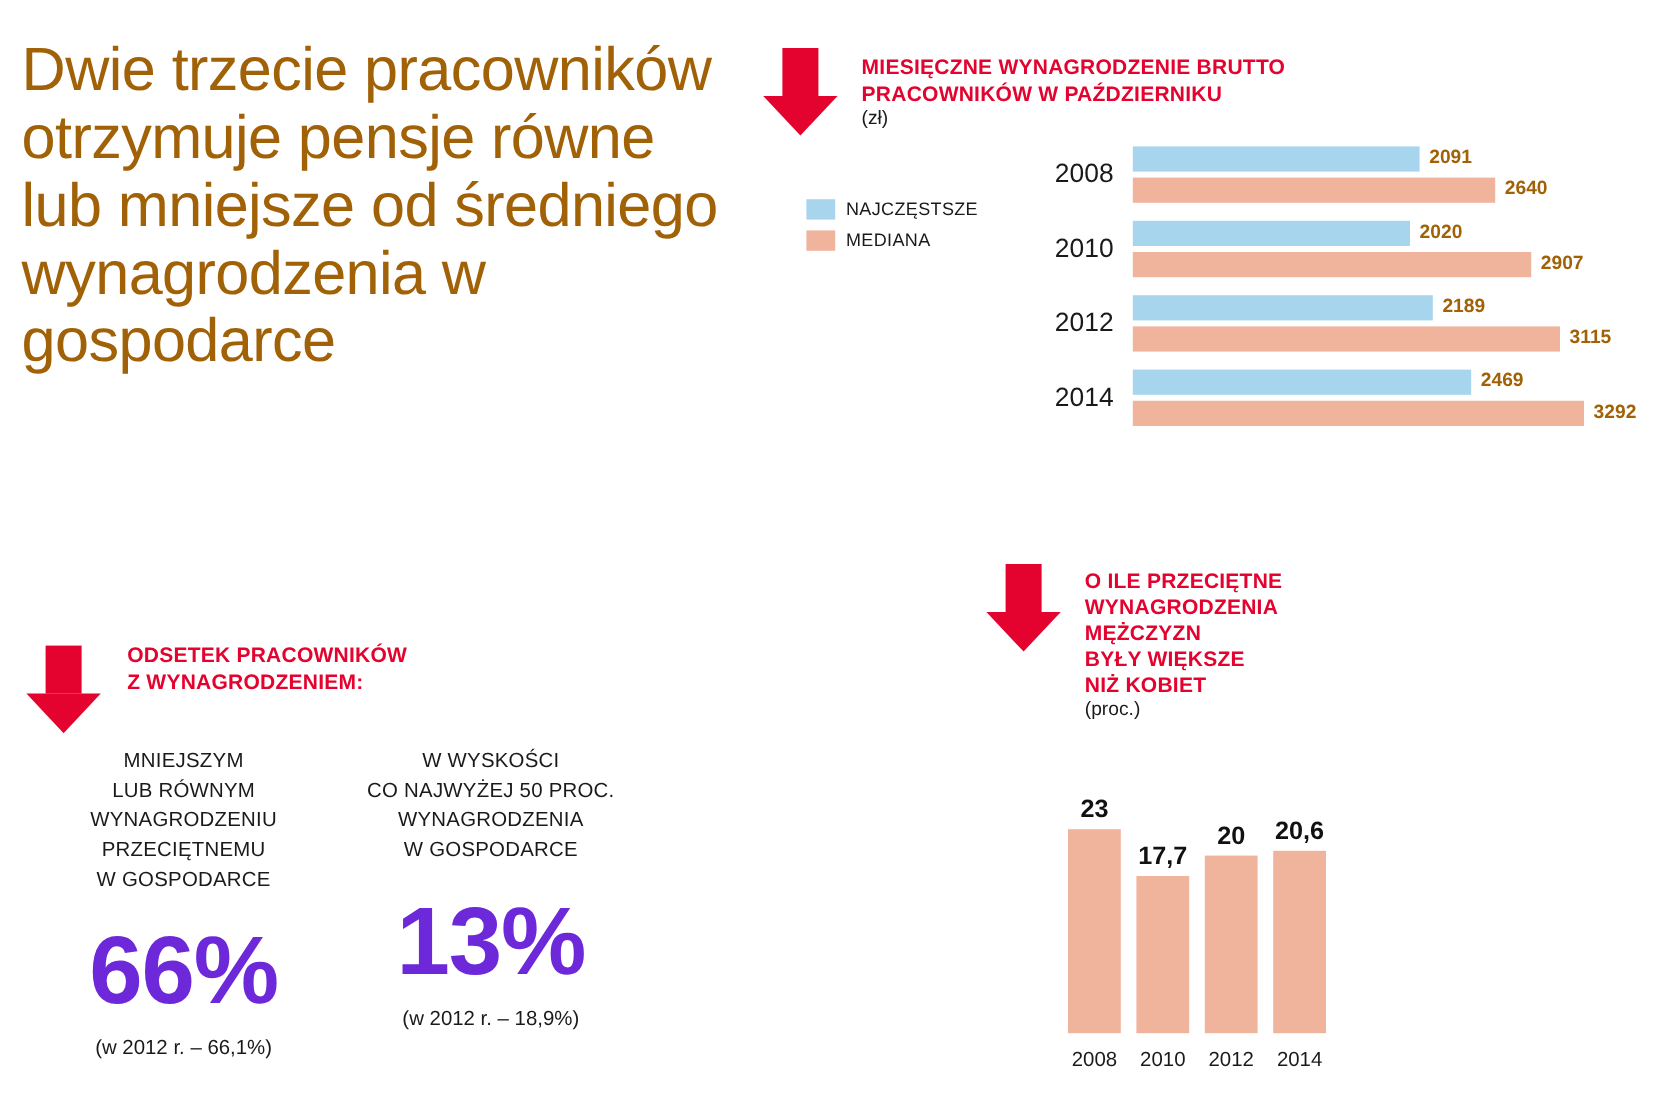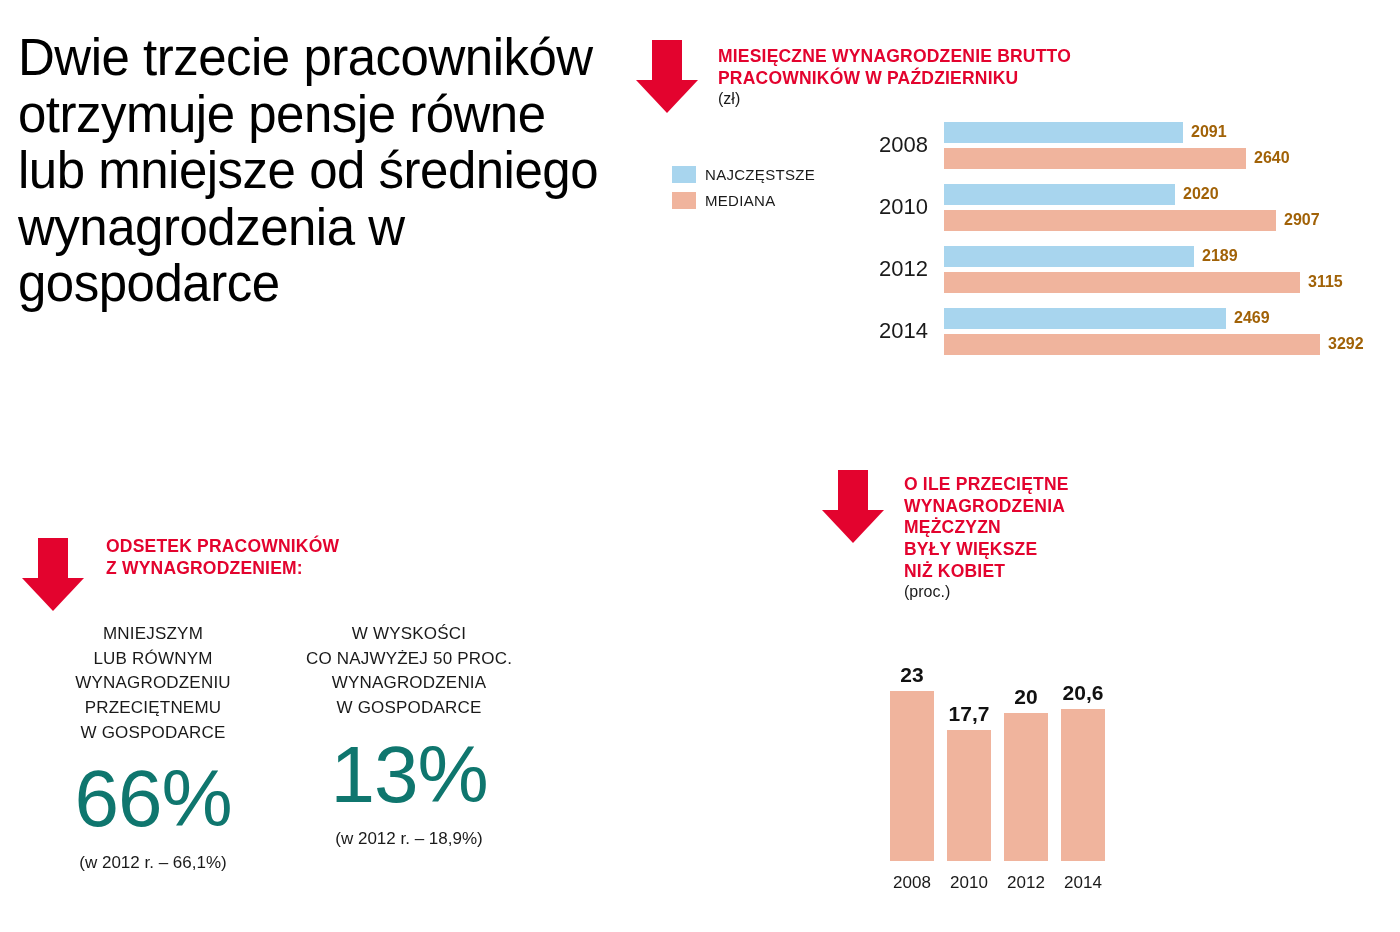--- a/index.html
+++ b/index.html
@@ -20,21 +20,21 @@
     width: 1400px;
     height: 932px;
   }
 
   
   .headline {
     position: absolute;
     left: 18px;
     top: 30px;
     width: 590px;
-    color: #000000;
+    color: #a16207;
     font-size: 51px;
     line-height: 1.11;
     font-weight: 400;
     letter-spacing: -0.5px;
   }
 
   
   .arrow {
     position: absolute;
     display: block;
@@ -150,24 +150,24 @@
     text-align: center;
   }
   .pct-desc {
     font-size: 17px;
     line-height: 1.45;
     letter-spacing: 0.2px;
     color: #1a1a1a;
   }
   .pct-big {
     font-size: 80px;
-    font-weight: normal;
-    color: #0f766e;
+    font-weight: bold;
+    color: #6d28d9;
     line-height: 1;
-    margin-top: 14px;
+    margin-top: 24px;
     letter-spacing: -1px;
   }
   .pct-note {
     font-size: 17px;
     color: #1a1a1a;
     margin-top: 14px;
   }
 
   
   #chart2 {

